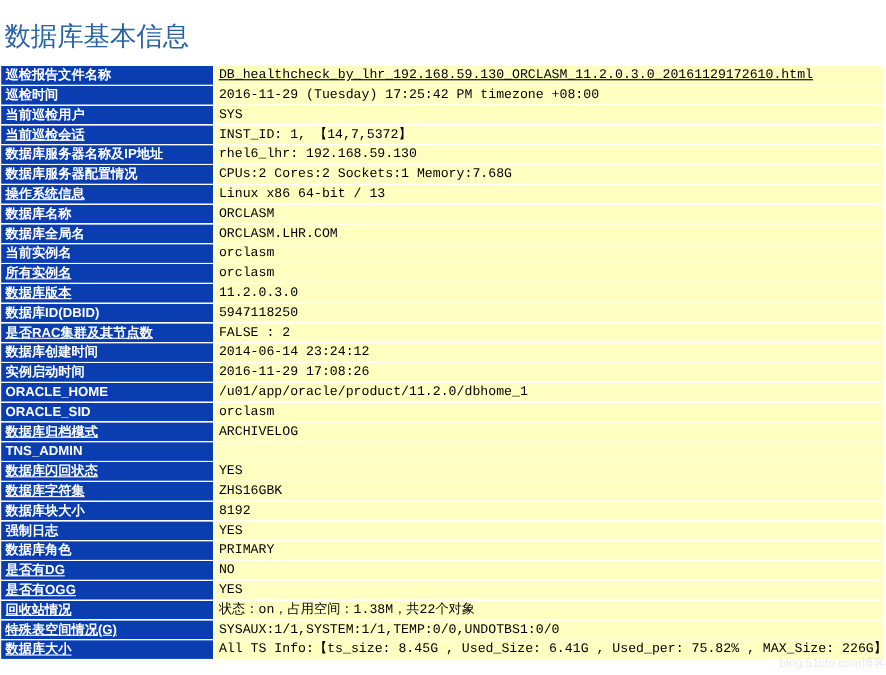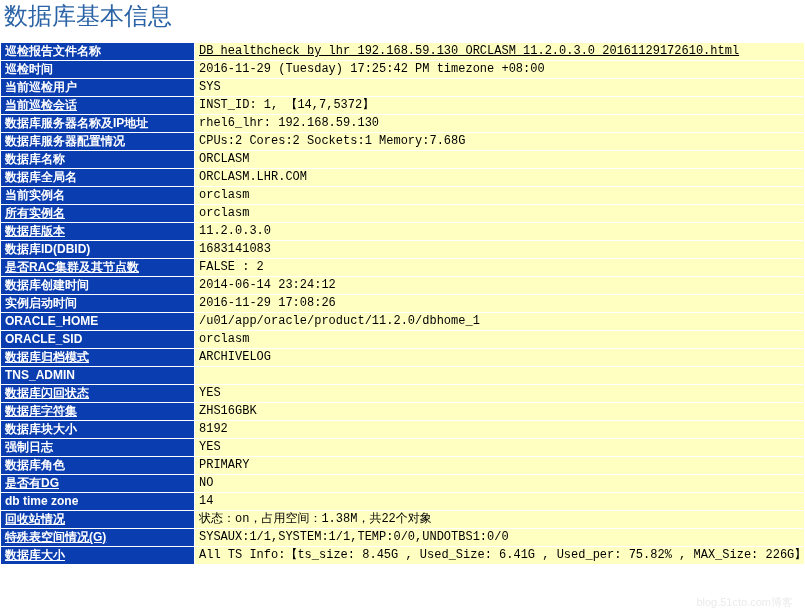--- a/index.html
+++ b/index.html
@@ -10,21 +10,21 @@
     body {
       font-family: "Microsoft YaHei", "SimSun", Arial, sans-serif;
       font-size: 12px;
       background: #fff;
       width: 805px;
     }
     h1.page-title {
       color: #2962A5;
       font-size: 24px;
       font-weight: normal;
-      padding: 0 4px 10px 4px;
+      padding: 17px 4px 10px 4px;
       font-family: "Microsoft YaHei", sans-serif;
     }
     table.info-table {
       width: 100%;
       border-collapse: collapse;
       table-layout: fixed;
     }
     table.info-table td {
       border: 1px solid #fff;
       padding: 1px 4px;
@@ -52,21 +52,21 @@
       font-family: "Courier New", monospace;
       font-size: 12px;
       margin-left: 22px;
     }
     td.value-cell a {
       color: #000;
       text-decoration: underline;
     }
     .watermark {
       position: absolute;
-      right: 12px;
+      right: 0;
       top: 595px;
       color: #ccc;
       font-size: 11px;
       opacity: 0.4;
       font-family: Arial, sans-serif;
     }
   </style>
 </head>
 <body>
 
@@ -92,20 +92,24 @@
       </tr>
       <tr>
         <td class="label-cell">数据库服务器名称及IP地址</td>
         <td class="value-cell">rhel6_lhr: 192.168.59.130</td>
       </tr>
       <tr>
         <td class="label-cell">数据库服务器配置情况</td>
         <td class="value-cell">CPUs:2 Cores:2 Sockets:1 Memory:7.68G</td>
       </tr>
       <tr>
+        <td class="label-cell"><a href="#">操作系统信息</a></td>
+        <td class="value-cell">Linux x86 64-bit / 13</td>
+      </tr>
+      <tr>
         <td class="label-cell">数据库名称</td>
         <td class="value-cell">ORCLASM</td>
       </tr>
       <tr>
         <td class="label-cell">数据库全局名</td>
         <td class="value-cell">ORCLASM.LHR.COM</td>
       </tr>
       <tr>
         <td class="label-cell">当前实例名</td>
         <td class="value-cell">orclasm</td>
@@ -113,21 +117,21 @@
       <tr>
         <td class="label-cell"><a href="#">所有实例名</a></td>
         <td class="value-cell">orclasm</td>
       </tr>
       <tr>
         <td class="label-cell"><a href="#">数据库版本</a></td>
         <td class="value-cell">11.2.0.3.0</td>
       </tr>
       <tr>
         <td class="label-cell">数据库ID(DBID)</td>
-        <td class="value-cell">1683141083</td>
+        <td class="value-cell">5947118250</td>
       </tr>
       <tr>
         <td class="label-cell"><a href="#">是否RAC集群及其节点数</a></td>
         <td class="value-cell">FALSE : 2</td>
       </tr>
       <tr>
         <td class="label-cell">数据库创建时间</td>
         <td class="value-cell">2014-06-14 23:24:12</td>
       </tr>
       <tr>
@@ -168,22 +172,22 @@
       </tr>
       <tr>
         <td class="label-cell">数据库角色</td>
         <td class="value-cell">PRIMARY</td>
       </tr>
       <tr>
         <td class="label-cell"><a href="#">是否有DG</a></td>
         <td class="value-cell">NO</td>
       </tr>
       <tr>
-        <td class="label-cell">db time zone</td>
-        <td class="value-cell">14</td>
+        <td class="label-cell"><a href="#">是否有OGG</a></td>
+        <td class="value-cell">YES</td>
       </tr>
       <tr>
         <td class="label-cell"><a href="#">回收站情况</a></td>
         <td class="value-cell">状态：on，占用空间：1.38M，共22个对象</td>
       </tr>
       <tr>
         <td class="label-cell"><a href="#">特殊表空间情况(G)</a></td>
         <td class="value-cell">SYSAUX:1/1,SYSTEM:1/1,TEMP:0/0,UNDOTBS1:0/0</td>
       </tr>
       <tr>

